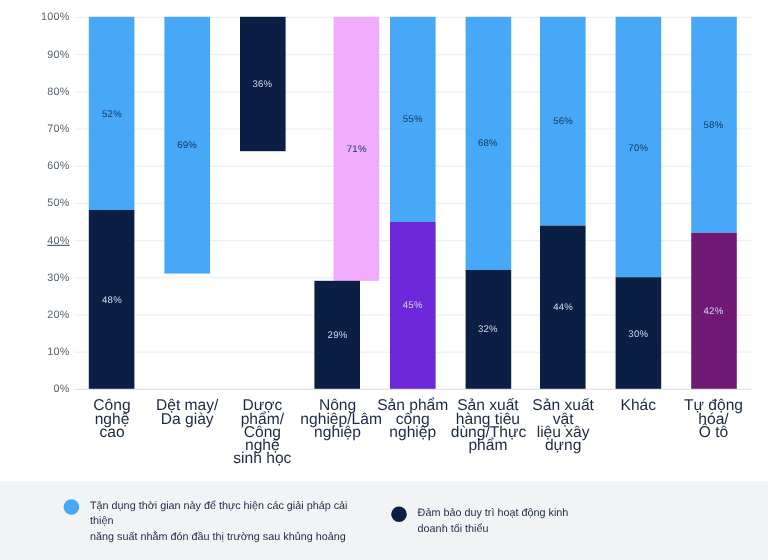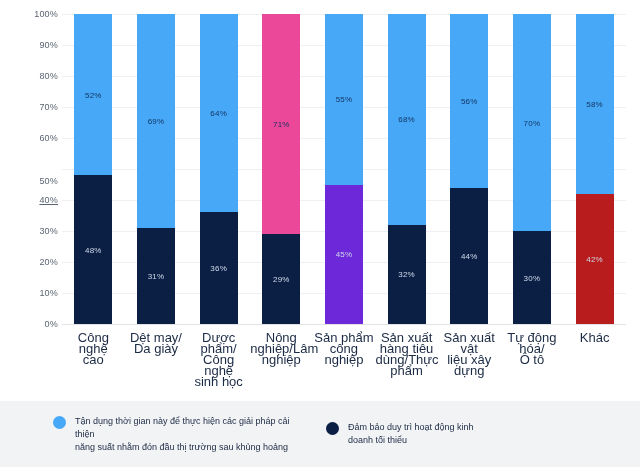--- a/index.html
+++ b/index.html
@@ -180,21 +180,21 @@
 <div id="chart-root">
 
   <div class="plot-wrap">
 
     <div class="y-axis">
         <div class="y-tick" style="top: 0px;">100%</div>
         <div class="y-tick" style="top: 31px;">90%</div>
         <div class="y-tick" style="top: 62px;">80%</div>
         <div class="y-tick" style="top: 93px;">70%</div>
         <div class="y-tick" style="top: 124px;">60%</div>
-        <div class="y-tick" style="top: 167px;">50%</div>
+        <div class="y-tick" style="top: 155px;">50%</div>
         <div class="y-tick" style="top: 186px; text-decoration: underline;">40%</div>
         <div class="y-tick" style="top: 217px;">30%</div>
         <div class="y-tick" style="top: 248px; text-align: right;">20%</div>
         <div class="y-tick" style="top: 279px;">10%</div>
         <div class="y-tick" style="top: 310px;">0%</div>
       </div>
 
     <div class="grid-layer">
         <div class="grid-line" style="top: 0px;"></div>
         <div class="grid-line" style="top: 31px;"></div>
@@ -218,38 +218,32 @@
             <div class="seg seg-bottom" style="height: 48%; background: rgb(11, 31, 69);">
               <span class="seg-label">48%</span>
             </div>
           </div>
         </div>
         <div class="bar-col">
           <div class="bar-stack">
             <div class="seg seg-top" style="height: 69%; background: rgb(70, 168, 247);">
               <span class="seg-label">69%</span>
             </div>
-            <div class="seg seg-bottom" style="height: 31%; background: rgb(11, 31, 69);">
-              <span class="seg-label">31%</span>
-            </div>
-          </div>
-        </div>
-        <div class="bar-col">
-          <div class="bar-stack">
-            <div class="seg seg-top" style="height: 64%; background: rgb(70, 168, 247);">
-              <span class="seg-label">64%</span>
-            </div>
+          </div>
+        </div>
+        <div class="bar-col">
+          <div class="bar-stack">
             <div class="seg seg-bottom" style="height: 36%; background: rgb(11, 31, 69);">
               <span class="seg-label">36%</span>
             </div>
           </div>
         </div>
         <div class="bar-col">
           <div class="bar-stack">
-            <div class="seg seg-top" style="height: 71%; background: #ec4899;">
+            <div class="seg seg-top" style="height: 71%; background: #f0abfc; margin-left: 16px;">
               <span class="seg-label">71%</span>
             </div>
             <div class="seg seg-bottom" style="height: 29%; background: rgb(11, 31, 69);">
               <span class="seg-label">29%</span>
             </div>
           </div>
         </div>
         <div class="bar-col">
           <div class="bar-stack">
             <div class="seg seg-top" style="height: 55%; background: rgb(70, 168, 247);">
@@ -288,21 +282,21 @@
             <div class="seg seg-bottom" style="height: 30%; background: rgb(11, 31, 69);">
               <span class="seg-label">30%</span>
             </div>
           </div>
         </div>
         <div class="bar-col">
           <div class="bar-stack">
             <div class="seg seg-top" style="height: 58%; background: rgb(70, 168, 247);">
               <span class="seg-label">58%</span>
             </div>
-            <div class="seg seg-bottom" style="height: 42%; background: #b91c1c;">
+            <div class="seg seg-bottom" style="height: 42%; background: #701a75;">
               <span class="seg-label">42%</span>
             </div>
           </div>
         </div>
       </div>
 
   </div>
 
   <div class="cat-layer">
       <div class="cat-item">Công nghệ
@@ -316,23 +310,23 @@
 nghiệp/Lâm
 nghiệp</div>
       <div class="cat-item">Sản phẩm
 công nghiệp</div>
       <div class="cat-item">Sản xuất
 hàng tiêu
 dùng/Thực
 phẩm</div>
       <div class="cat-item">Sản xuất vật
 liệu xây dựng</div>
+      <div class="cat-item">Khác</div>
       <div class="cat-item">Tự động hóa/
 Ô tô</div>
-      <div class="cat-item">Khác</div>
     </div>
 
   <div class="legend-band">
     <div class="legend-item">
       <span class="legend-dot light"></span>
       <span class="legend-text">Tận dụng thời gian này để thực hiện các giải pháp cải thiện
 năng suất nhằm đón đầu thị trường sau khủng hoảng</span>
     </div>
     <div class="legend-item second">
       <span class="legend-dot dark"></span>

